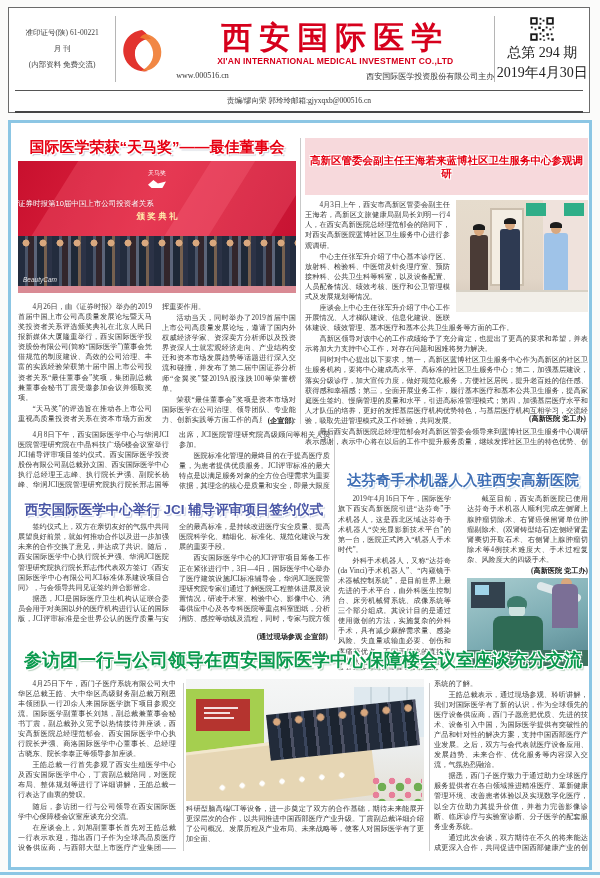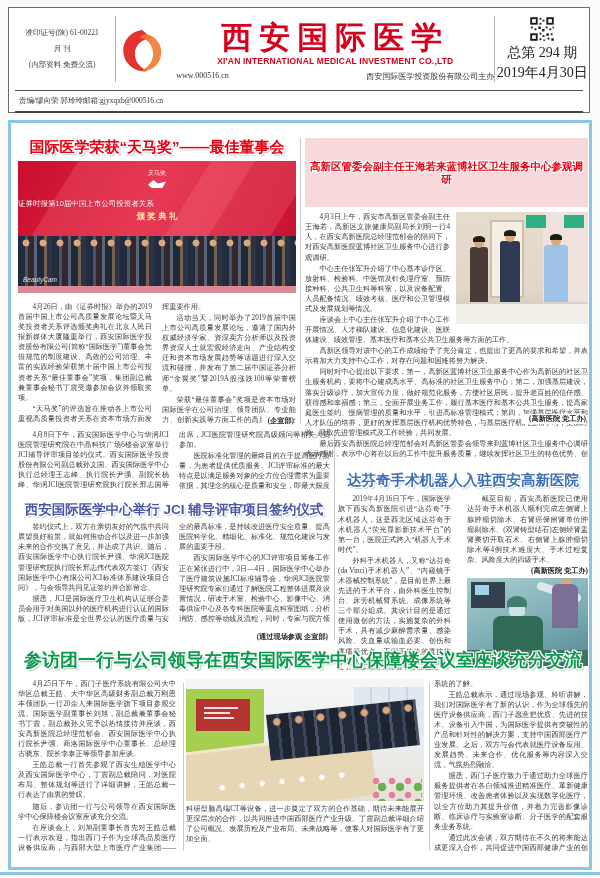--- a/index.html
+++ b/index.html
@@ -9,34 +9,34 @@
   
   #masthead{position:absolute;left:8px;top:7px;width:582px;height:106px;border:1px solid #6b6b6b;background:#fff;box-sizing:border-box;}
   .mh-main{display:flex;align-items:stretch;height:82px;}
   .mh-left{width:118px;display:flex;flex-direction:column;justify-content:center;align-items:center;gap:6px;color:#3d3d3d;font-size:7.5px;border-right:1px solid #b5b5b5;margin:8px 0;}
   .mh-center{flex:1;display:flex;align-items:center;justify-content:center;gap:8px;padding-top:6px;}
   .mh-titleblock{display:flex;flex-direction:column;align-items:center;}
   .mh-title{font-family:"Liberation Sans",sans-serif;font-weight:bold;font-size:31px;color:#d6001c;letter-spacing:7px;line-height:1.05;white-space:nowrap;}
   .mh-title-en{font-family:"Liberation Sans",sans-serif;font-weight:bold;font-size:8.5px;color:#d6001c;letter-spacing:.2px;margin-top:2px;white-space:nowrap;}
   .mh-subrow{display:flex;justify-content:space-between;width:318px;margin-top:5px;font-size:8px;color:#333;}
   .mh-right{width:104px;display:flex;flex-direction:column;align-items:center;justify-content:center;gap:2px;border-left:1px solid #b5b5b5;margin:8px 0;font-size:14px;color:#222;}
-  .mh-editors{display:flex;justify-content:flex-start;align-items:center;height:20px;border-top:1px solid #555;border-bottom:2px solid #444;margin:0 6px;padding:0 4px;font-size:7.5px;color:#333;}
+  .mh-editors{display:flex;justify-content:center;align-items:center;height:20px;border-top:1px solid #555;border-bottom:2px solid #444;margin:0 6px;padding:0 4px;font-size:7.5px;color:#333;}
   .qr{width:44px;height:44px;}
 
   
   #frame{position:absolute;left:8px;top:120px;width:578px;height:744px;border:3px solid #8cc6e4;background:#fff;box-sizing:content-box;}
   #frame-inner{position:relative;width:578px;height:744px;}
   .bottom-rule{position:absolute;left:0;top:872px;width:600px;height:3px;background:#8cc6e4;}
 
   .vdiv{position:absolute;width:1px;background:#c9c9c9;}
 
   
   .headline{font-family:"Liberation Sans",sans-serif;font-weight:bold;text-align:center;line-height:1.2;}
   .hl-red{color:#e60012;font-size:15px;text-shadow:-1px -1px 0 #fff,1px -1px 0 #fff,-1px 1px 0 #fff,1px 1px 0 #fff,2px 2px 1px rgba(150,160,180,.55);}
-  .hl-banner{background:#f7d9dc;padding:22px 2px;font-size:10.5px;color:#e60012;text-shadow:-1px -1px 0 #fff,1px -1px 0 #fff,-1px 1px 0 #fff,1px 1px 0 #fff;}
+  .hl-banner{background:#f7d9dc;padding:16px 2px;font-size:10.5px;color:#e60012;text-shadow:-1px -1px 0 #fff,1px -1px 0 #fff,-1px 1px 0 #fff,1px 1px 0 #fff;}
   .hl-purple{color:#4a57a6;font-size:13.5px;text-shadow:-1px -1px 0 #fff,1px -1px 0 #fff,-1px 1px 0 #fff,1px 1px 0 #fff,2px 2px 1px rgba(160,170,200,.6);}
   .hl-blue{color:#3f6fb5;font-size:14.5px;text-shadow:-1px -1px 0 #fff,1px -1px 0 #fff,-1px 1px 0 #fff,1px 1px 0 #fff,2px 2px 1px rgba(150,190,220,.65);}
   .hl-green{color:#0b9a4e;font-size:18px;text-shadow:-1px -1px 0 #fff,1px -1px 0 #fff,-1px 1px 0 #fff,1px 1px 0 #fff,2px 2px 1px rgba(140,180,150,.6);}
 
   
   .btxt{font-size:7.2px;line-height:1.4;color:#3a3a3a;text-align:justify;}
   .btxt p{margin:0 0 1px 0;text-indent:2em;}
   .cols2{column-count:2;column-gap:10px;}
   .sig{font-weight:bold;color:#1d1d1d;text-align:right;text-indent:0;}
   .sig-abs{position:absolute;right:2px;bottom:0;background:#fff;padding-left:6px;font-size:7.2px;}

